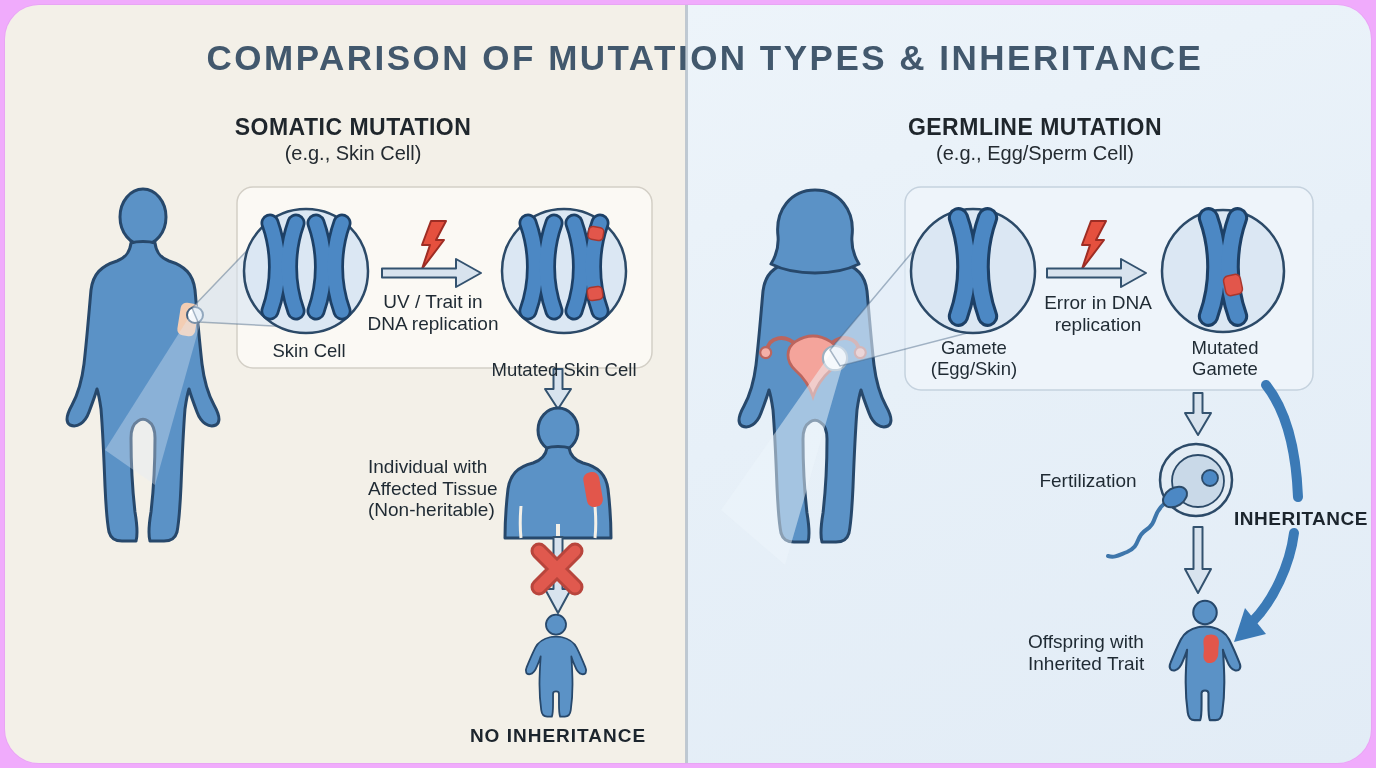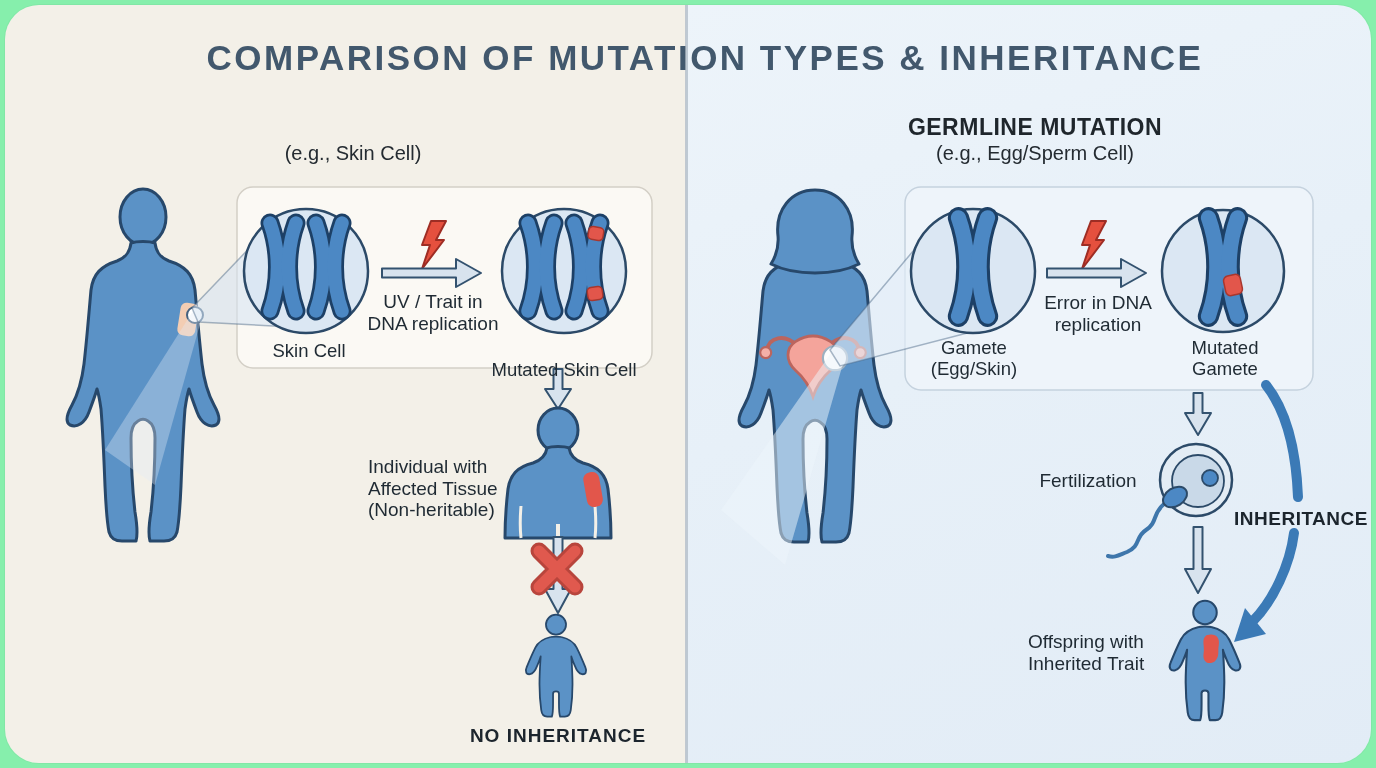--- a/index.html
+++ b/index.html
@@ -1,16 +1,16 @@
 <!DOCTYPE html>
 <html><head>
 <meta charset="utf-8">
 <style>
   html,body{margin:0;padding:0;background:#ffffff;}
-  .stage{position:relative;width:1376px;height:768px;background:#86efac;overflow:hidden;
+  .stage{position:relative;width:1376px;height:768px;background:#f0abfc;overflow:hidden;
          font-family:"Liberation Sans", sans-serif;}
   .card{position:absolute;left:5px;top:5px;right:5px;bottom:5px;border-radius:34px;overflow:hidden;
         box-shadow:0 0 0 1px rgba(0,0,0,0.03);}
   .panel-left{position:absolute;left:0;top:0;width:681px;height:100%;background:#f3f0e8;}
   .panel-right{position:absolute;left:681px;top:0;right:0;height:100%;
                background:linear-gradient(160deg,#edf4fa 0%,#e7f0f8 45%,#e2ecf6 100%);}
   .divider{position:absolute;left:680px;top:0;width:3px;height:100%;background:#b6c1cb;opacity:.85;}
   svg.gfx{position:absolute;left:0;top:0;pointer-events:none;}
   .t{position:absolute;color:#232e38;white-space:nowrap;}
   .center{transform:translateX(-50%);}
@@ -167,20 +167,21 @@
 
       <g transform="translate(1200,622) scale(0.69)">
         <circle class="body-st" cx="0" cy="-21" r="17" fill="#5b92c6"></circle>
         <use href="#child-body" class="body-st" fill="#5b92c6"></use>
         <path d="M 2,12 C 14,8 22,14 20,26 C 18,36 22,42 14,50 C 4,56 -4,50 -2,38 C 0,28 -6,18 2,12 Z" fill="#e2564b"></path>
       </g>
     </svg>
 
     <div class="t title center" style="left:700px;top:33px;">COMPARISON OF MUTATION TYPES &amp; INHERITANCE</div>
 
+    <div class="t h1 center" style="left:348px;top:109px;">SOMATIC MUTATION</div>
     <div class="t h2 center" style="left:348px;top:137px;">(e.g., Skin Cell)</div>
 
     <div class="t lbl center" style="left:304px;top:335px;">Skin Cell</div>
     <div class="t cap center" style="left:428px;top:286px;text-align:center;">
       <span>UV / Trait in</span>
       <span>DNA replication</span>
     </div>
     <div class="t lbl center" style="left:559px;top:335px;margin-top:19px;">Mutated Skin Cell</div>
 
     <div class="t cap" style="left:363px;top:451px;">

